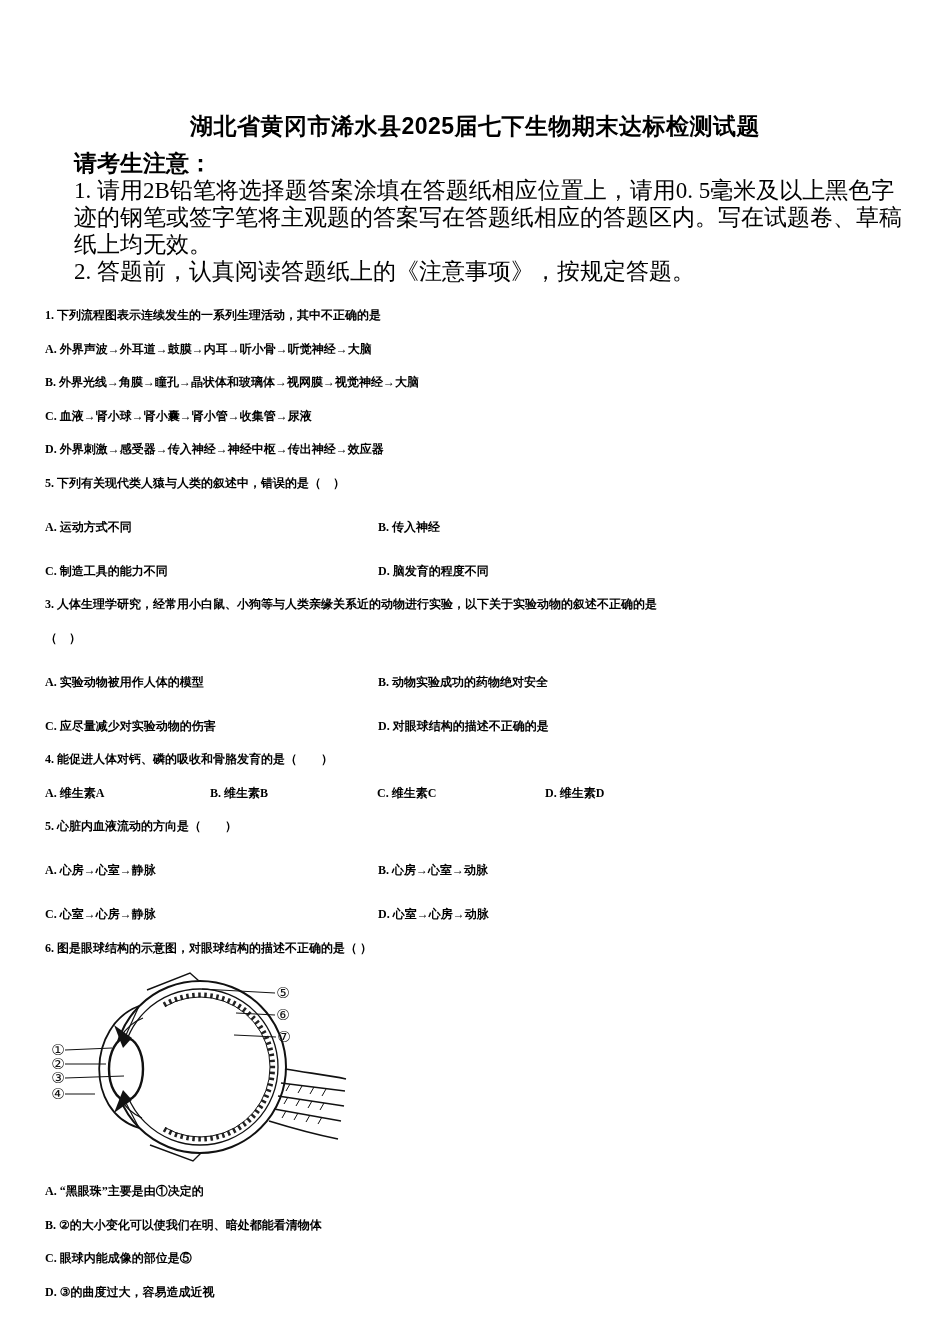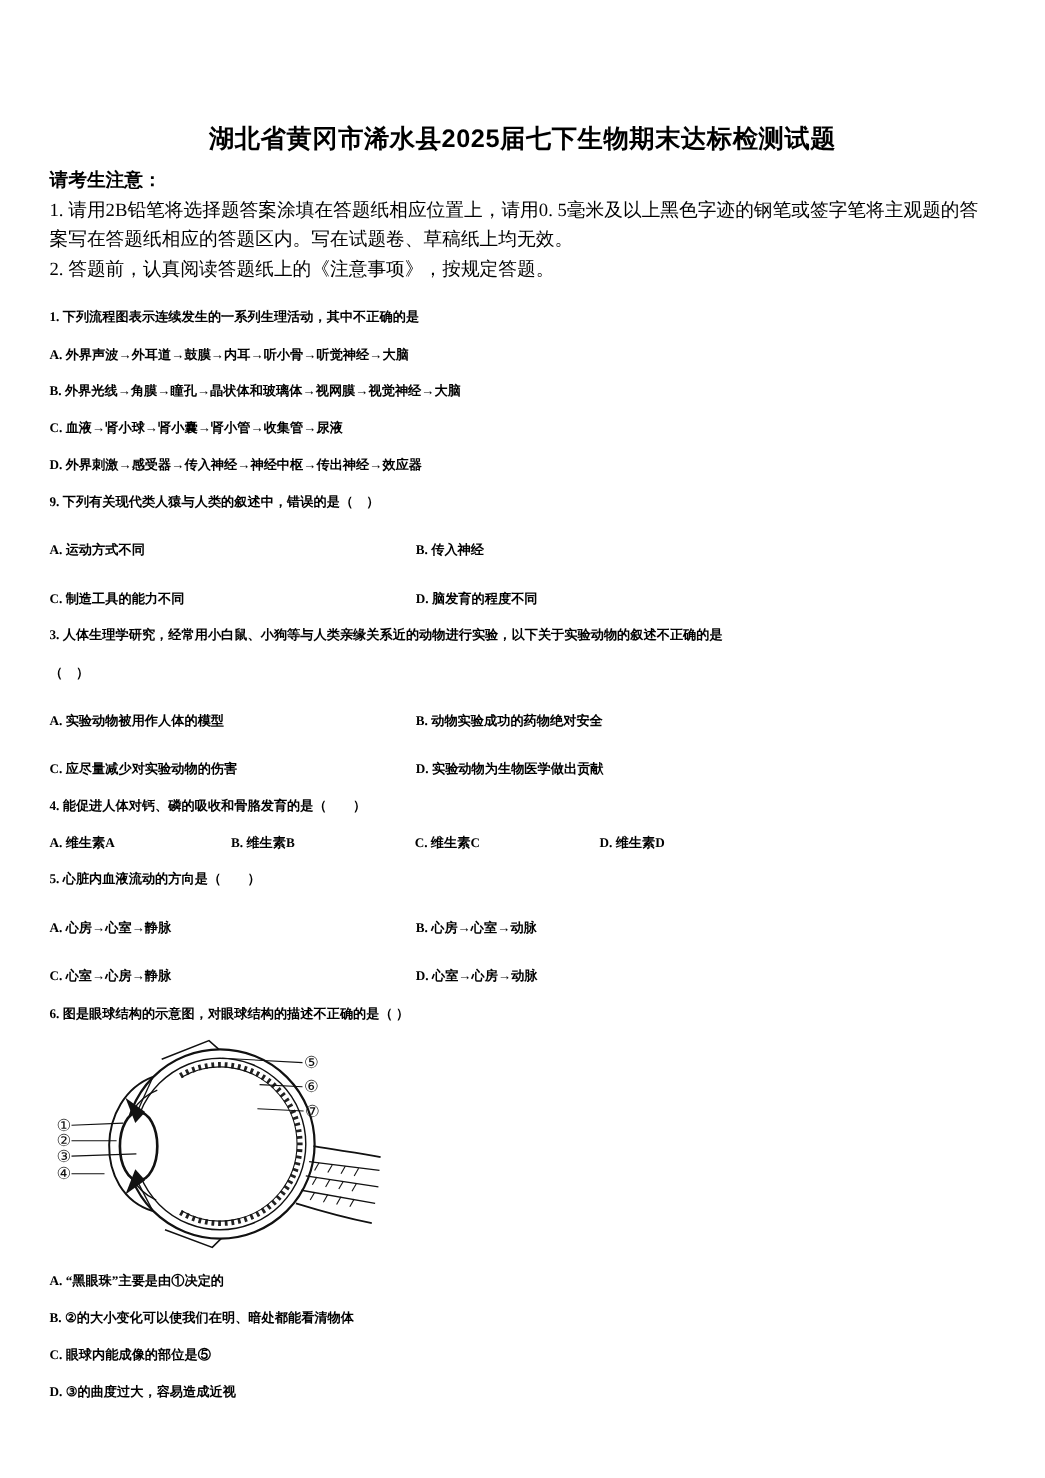--- a/index.html
+++ b/index.html
@@ -15,21 +15,21 @@
     overflow: hidden;
     background: #ffffff;
   }
   .title {
     margin: 0;
     font-family: "Liberation Sans", sans-serif;
     font-size: 23px; line-height: 36px;
     font-weight: 700; text-align: center;
     letter-spacing: 0.5px;
   }
-  .notice { margin-top: 6px; font-size: 17px; line-height: 27px; font-weight: 400; }
+  .notice { margin-top: 6px; font-size: 23px; line-height: 27px; font-weight: 400; margin-left: 29px; }
   .notice-heading { font-weight: 700; }
   .questions { margin-top: 18px; }
   .line {
     font-size: 12px; line-height: 24px;
     margin-bottom: 9.5px; font-weight: 700;
   }
   .row2 { display: grid; grid-template-columns: 333px 1fr; margin-top: 20px; }
   .row4 { display: grid; grid-template-columns: 165px 167px 168px 1fr; }
   .diagram {
     width: 300px; height: 198px;
@@ -58,41 +58,41 @@
 
     <div>
       <div class="line">1. 下列流程图表示连续发生的一系列生理活动，其中不正确的是</div>
       <div class="line">A. 外界声波→外耳道→鼓膜→内耳→听小骨→听觉神经→大脑</div>
       <div class="line">B. 外界光线→角膜→瞳孔→晶状体和玻璃体→视网膜→视觉神经→大脑</div>
       <div class="line">C. 血液→肾小球→肾小囊→肾小管→收集管→尿液</div>
       <div class="line">D. 外界刺激→感受器→传入神经→神经中枢→传出神经→效应器</div>
     </div>
 
     <div>
-      <div class="line">9. 下列有关现代类人猿与人类的叙述中，错误的是（　）</div>
+      <div class="line">5. 下列有关现代类人猿与人类的叙述中，错误的是（　）</div>
       <div class="line row2">
         <span>A. 运动方式不同</span>
         <span>B. 传入神经</span>
       </div>
       <div class="line row2">
         <span>C. 制造工具的能力不同</span>
         <span>D. 脑发育的程度不同</span>
       </div>
     </div>
 
     <div>
       <div class="line">3. 人体生理学研究，经常用小白鼠、小狗等与人类亲缘关系近的动物进行实验，以下关于实验动物的叙述不正确的是</div>
       <div class="line">（　）</div>
       <div class="line row2">
         <span>A. 实验动物被用作人体的模型</span>
         <span>B. 动物实验成功的药物绝对安全</span>
       </div>
       <div class="line row2">
         <span>C. 应尽量减少对实验动物的伤害</span>
-        <span>D. 实验动物为生物医学做出贡献</span>
+        <span>D. 对眼球结构的描述不正确的是</span>
       </div>
     </div>
 
     <div>
       <div class="line">4. 能促进人体对钙、磷的吸收和骨胳发育的是（　　）</div>
       <div class="line row4">
         <span>A. 维生素A</span>
         <span>B. 维生素B</span>
         <span>C. 维生素C</span>
         <span>D. 维生素D</span>

